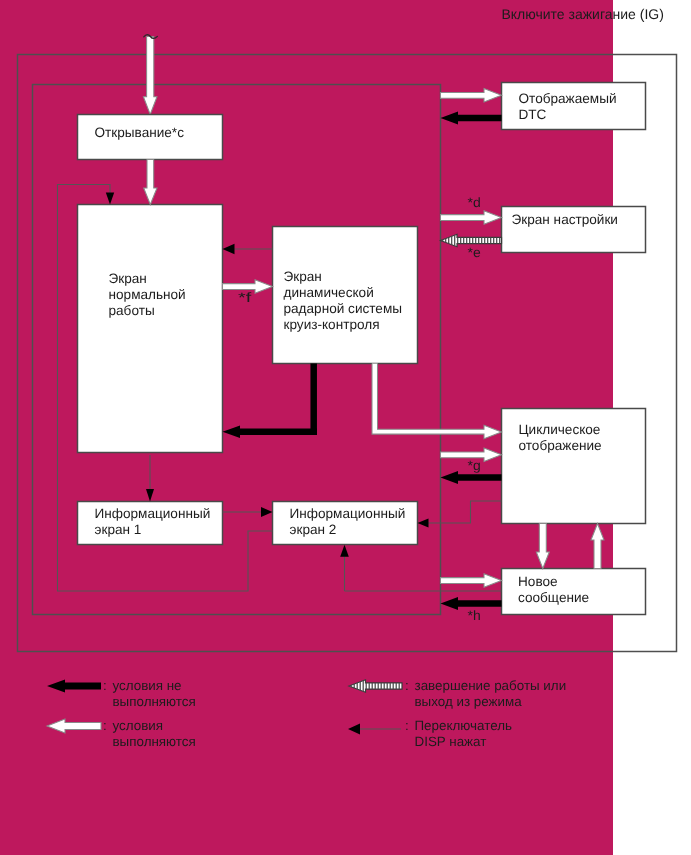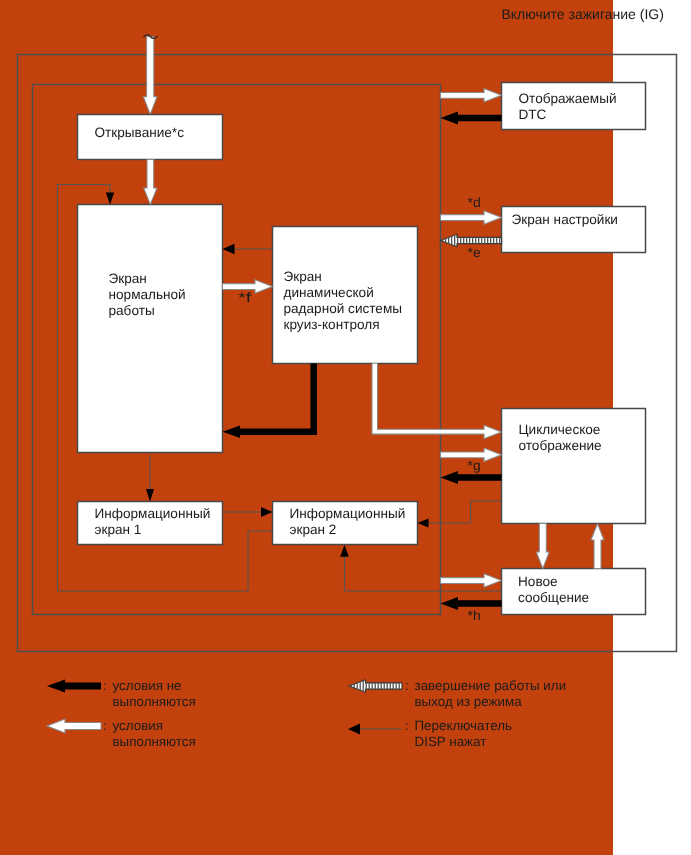--- a/index.html
+++ b/index.html
@@ -1,20 +1,20 @@
 <!DOCTYPE html>
 <html><head>
 <meta charset="utf-8">
 <title>flow</title>
 <style>
   html,body{margin:0;padding:0;background:#ffffff;}
   body{width:691px;height:855px;overflow:hidden;
        font-family:"Liberation Sans",sans-serif;
        -webkit-font-smoothing:antialiased;text-rendering:geometricPrecision;}
-  #root{position:relative;width:613px;height:855px;background:#c2410c;}
+  #root{position:relative;width:613px;height:855px;background:#be185d;}
   svg#dia{display:block;position:absolute;left:0;top:0;shape-rendering:geometricPrecision;}
   .txt{font-family:"Liberation Sans",sans-serif;font-size:13.6px;fill:#1c1c1c;}
   .mark{font-family:"Liberation Sans",sans-serif;font-size:13.6px;fill:#1c1c1c;}
   .ttl{font-family:"Liberation Sans",sans-serif;font-size:14px;fill:#1c1c1c;}
   .lgd{font-family:"Liberation Sans",sans-serif;font-size:13.4px;fill:#1c1c1c;}
   .box{fill:#ffffff;stroke:#494949;stroke-width:1.5;}
   .frame{fill:none;stroke:#4f4f4f;stroke-width:1.5;}
   .thinline{fill:none;stroke:#555555;stroke-width:1.1;}
   .hollow{fill:#ffffff;stroke:#8a8a8a;stroke-width:1.05;}
   .solidblk{fill:#000000;stroke:none;}

